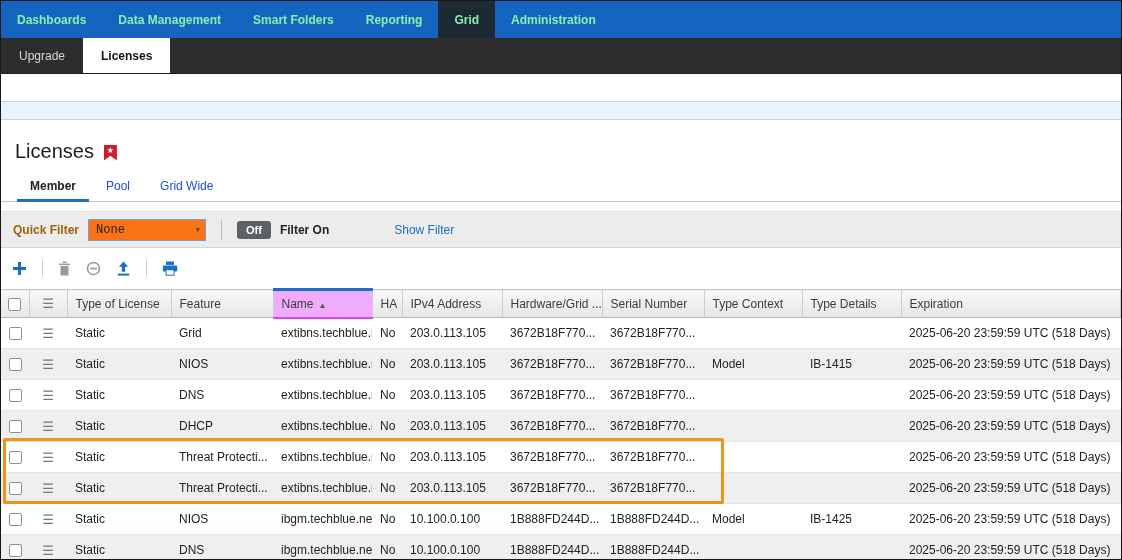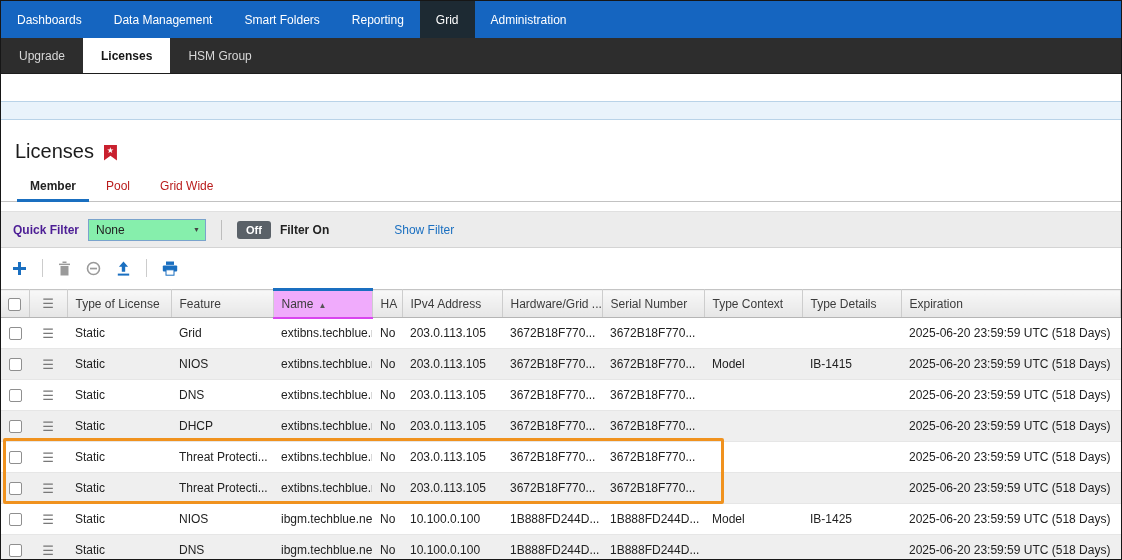--- a/index.html
+++ b/index.html
@@ -2,22 +2,22 @@
 <html><head>
 <meta charset="utf-8">
 <style>
   * { margin:0; padding:0; box-sizing:border-box; }
   html,body { background:#fff; font-family:"Liberation Sans", sans-serif; }
   .screen { position:relative; width:1122px; height:560px; border:1px solid #161616;
             overflow:hidden; background:#fff; }
 
   
   .topnav { display:flex; height:37px; background:#1565c0; align-items:stretch; }
-  .topnav .nav-item { display:flex; align-items:center; padding:0 16px; color:#ffffff;
-                      font-size:12px; font-weight:normal; cursor:pointer; }
+  .topnav .nav-item { display:flex; align-items:center; padding:0 16px; color:#86efac;
+                      font-size:12px; font-weight:bold; cursor:pointer; }
   .topnav .nav-item.active { background:#1d2a33; }
 
   
   .subnav { display:flex; height:36px; background:#2d2d2d; align-items:stretch;
             border-bottom:1px solid #1d1d1d; }
   .subnav .nav-item { display:flex; align-items:center; padding:0 18px; color:#d8d8d8;
                       font-size:12px; cursor:pointer; }
   .subnav .nav-item.active { background:#fff; color:#151515; font-weight:bold; }
 
   .strip-white { height:27px; background:#fff; }
@@ -27,34 +27,34 @@
   
   .page-head { display:flex; align-items:center; gap:10px; padding:20px 14px 0 14px; }
   .page-title { font-size:20px; font-weight:normal; color:#1c1c1c; }
   .bookmark { width:13px; height:16px; background:#c9202e; margin-top:2px;
               clip-path:polygon(0 0,100% 0,100% 100%,50% 70%,0 100%);
               display:flex; justify-content:center; color:#fff; font-size:8px;
               line-height:11px; cursor:pointer; }
 
   
   .view-tabs { display:flex; padding:12px 8px 0 14px; border-bottom:1px solid #c2c2c2; }
-  .view-tab { font-size:12px; padding:4px 15px 8px; color:#b91c1c; cursor:pointer;
+  .view-tab { font-size:12px; padding:4px 15px 8px; color:#1d4ed8; cursor:pointer;
               position:relative; }
   .view-tab.active { color:#222; font-weight:bold; }
   .view-tab.active::after { content:""; position:absolute; left:2px; right:2px;
               bottom:-1px; height:3px; background:#1a6fc0; }
 
   
   .filter-bar { display:flex; align-items:center; height:37px; background:#ececec;
                 border-top:1px solid #e0e0e0; border-bottom:1px solid #d4d4d4;
                 padding:0 12px; gap:9px; margin-top:9px; }
-  .filter-label { font-size:12px; font-weight:bold; color:#4c1d95; }
+  .filter-label { font-size:12px; font-weight:bold; color:#a16207; }
   .qf-select { display:flex; justify-content:space-between; align-items:center;
-               width:118px; height:22px; border:1px solid #7aa3cc; background:#86efac;
-               padding:0 5px 0 7px; font-size:12px; color:#222; cursor:pointer; }
+               width:118px; height:22px; border:1px solid #7aa3cc; background:#f97316;
+               padding:0 5px 0 7px; font-size:12px; color:#222; cursor:pointer;font-family:Liberation Mono, monospace; }
   .qf-select .dd-arrow { font-size:7px; color:#444; }
   .vdiv { width:1px; height:20px; background:#bdbdbd; margin:0 6px; }
   .off-btn { background:#5a6168; color:#fff; font-size:11px; font-weight:bold;
              padding:3px 9px; border-radius:3px; cursor:pointer; }
   .filter-on-label { font-size:12px; color:#222;font-weight:bold; }
   .show-filter { font-size:12px; color:#1a6fc0; cursor:pointer; margin-left:56px; }
 
   
   .toolbar { display:flex; align-items:center; height:40px; background:#fff;
              padding:0 11px; gap:15px; }
@@ -94,21 +94,20 @@
       <div class="nav-item">Data Management</div>
       <div class="nav-item">Smart Folders</div>
       <div class="nav-item">Reporting</div>
       <div class="nav-item active">Grid</div>
       <div class="nav-item">Administration</div>
     </div>
 
   <div class="subnav" id="subnav">
       <div class="nav-item">Upgrade</div>
       <div class="nav-item active">Licenses</div>
-      <div class="nav-item">HSM Group</div>
     </div>
 
   <div class="strip-white"></div>
   <div class="strip-blue"></div>
 
   <div class="page-head">
     <h1 class="page-title">Licenses</h1>
     <span class="bookmark">
       <span>★</span>
     </span>

